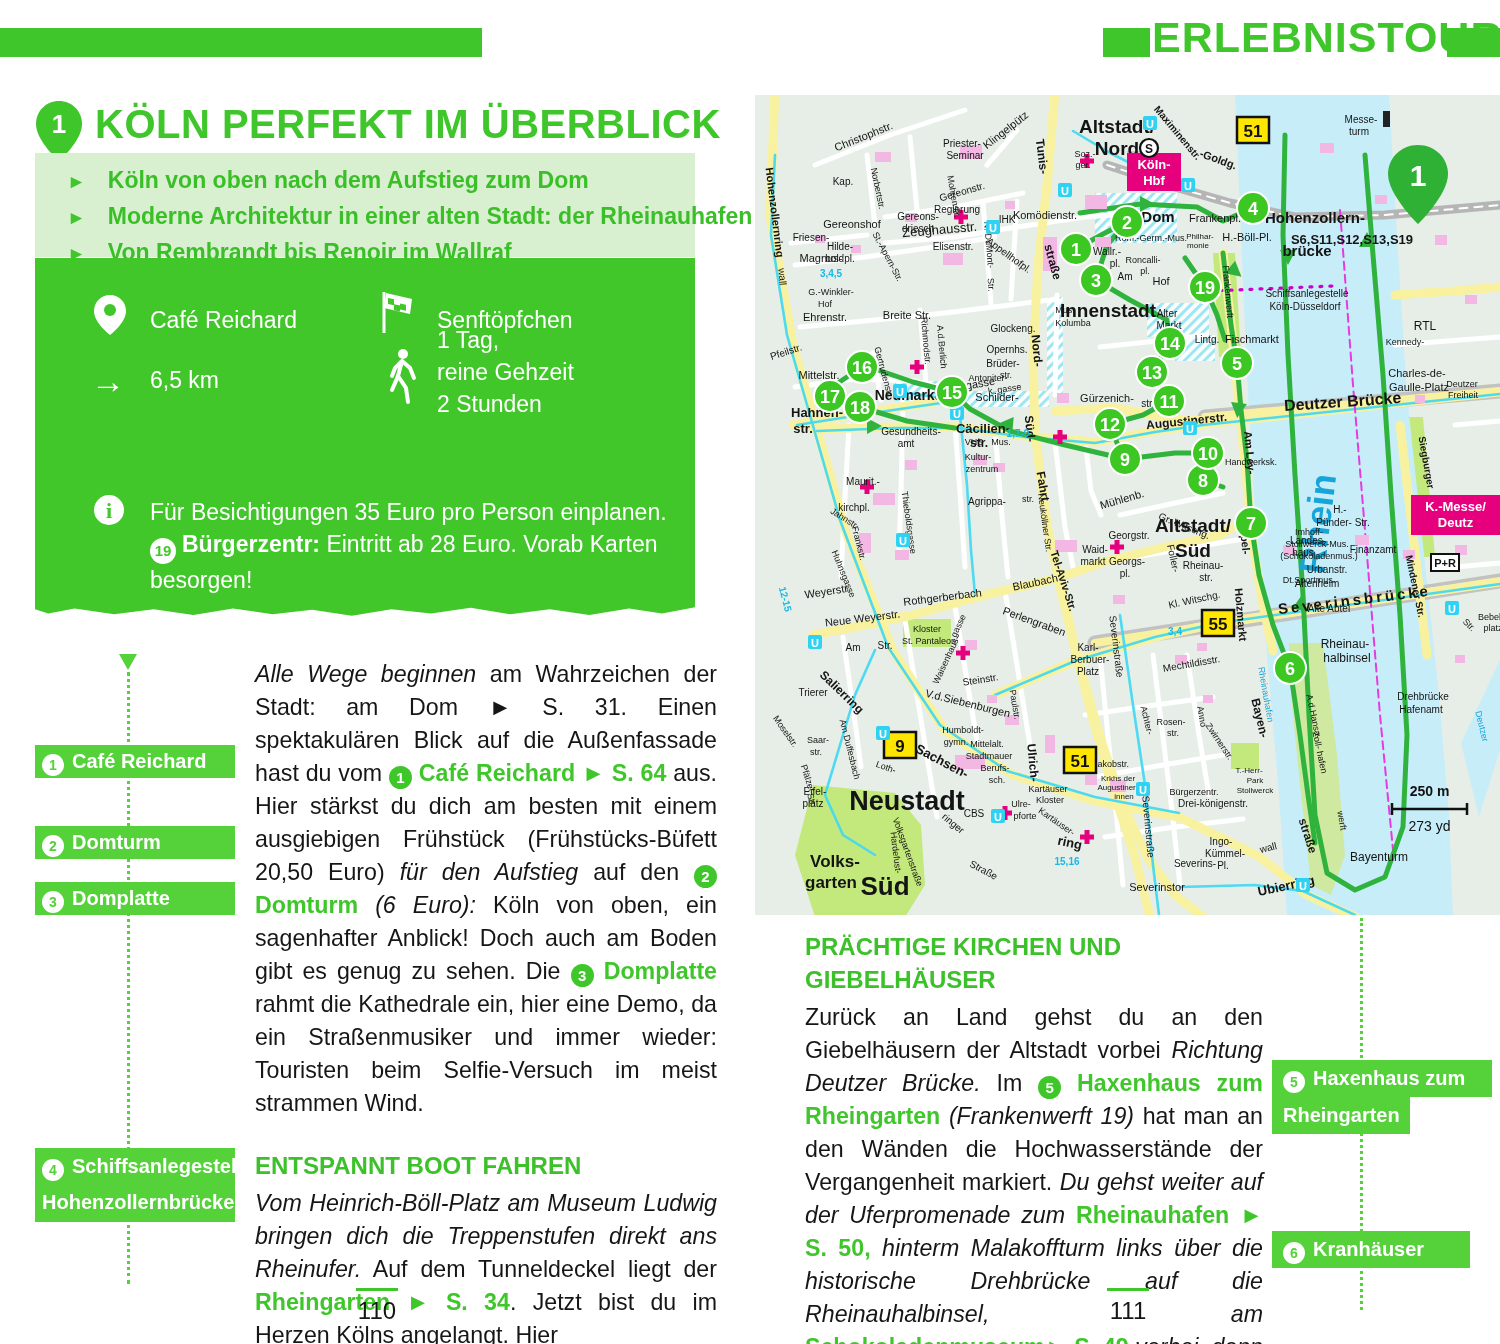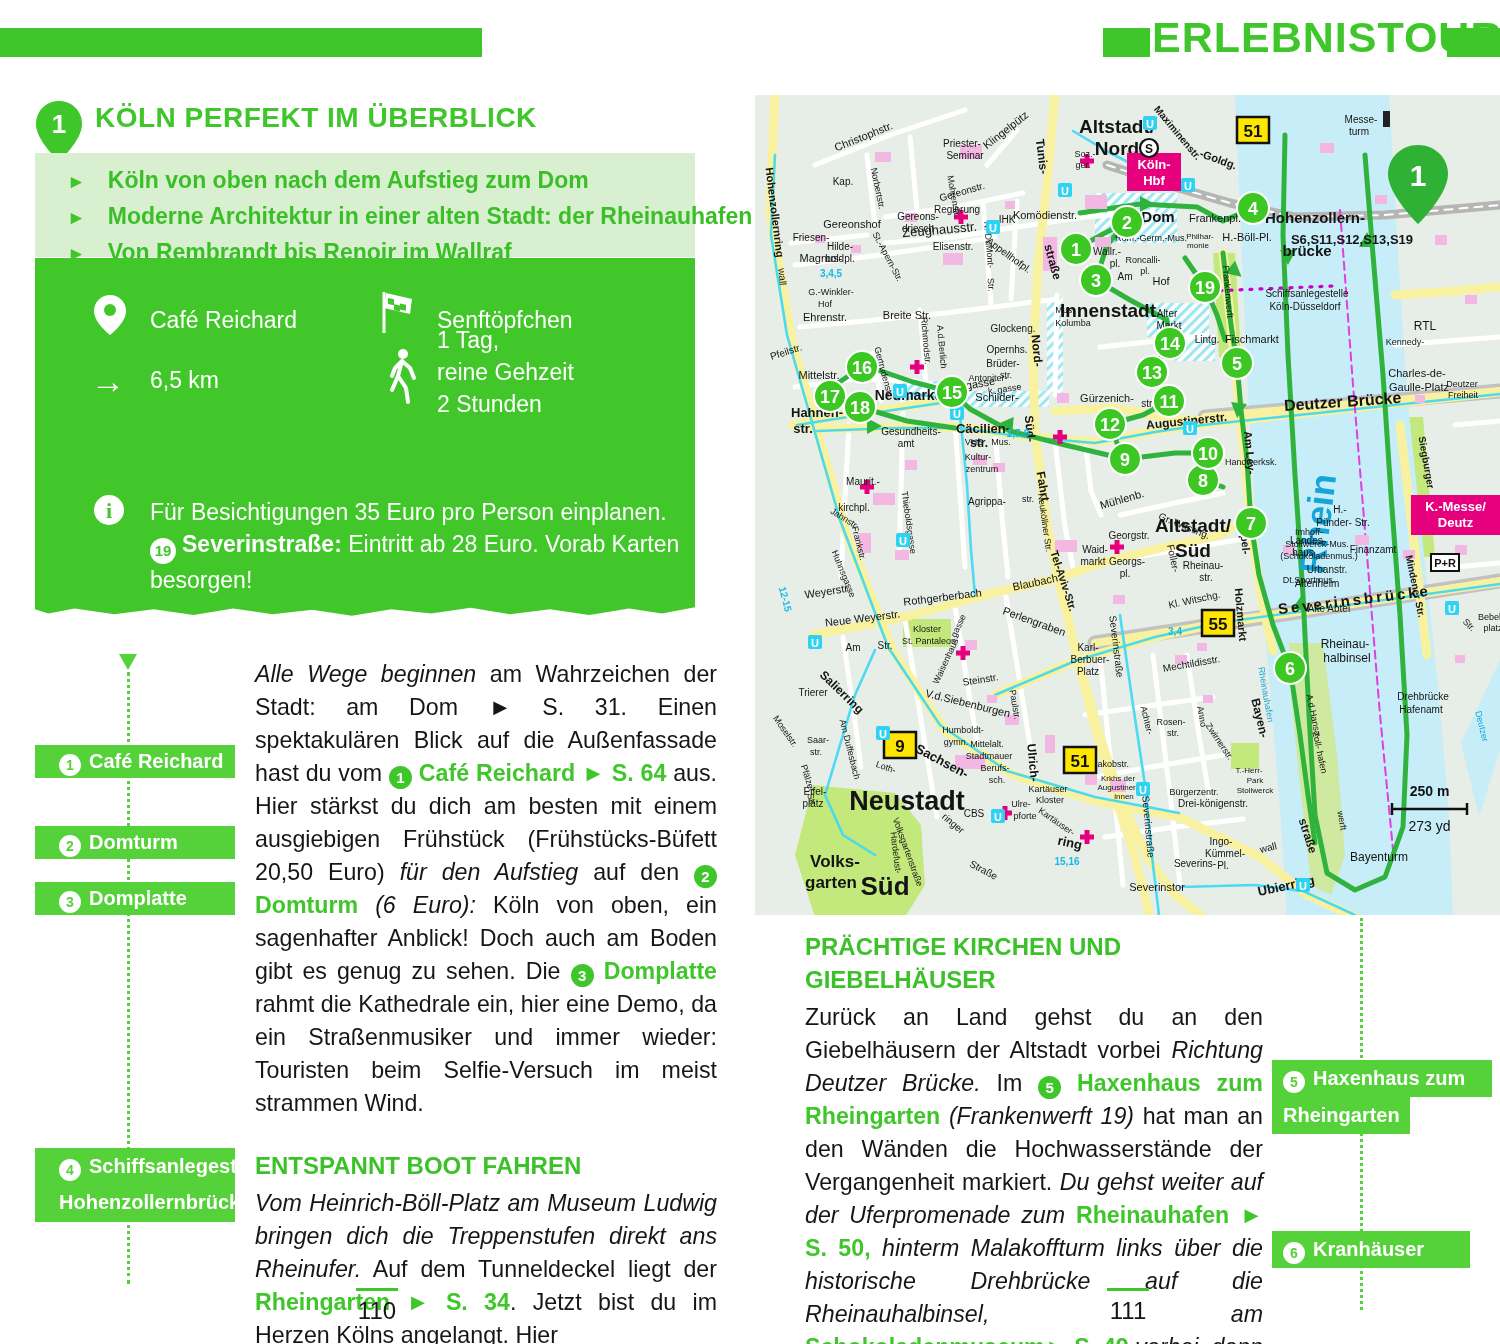--- a/index.html
+++ b/index.html
@@ -14,21 +14,21 @@
   
   .bar{background:var(--g)}
   #hdr-bar-left{left:0;top:28px;width:482px;height:29px}
   #hdr-block-l{left:1103px;top:28px;width:47px;height:29px}
   #hdr-block-r{left:1447px;top:28px;width:53px;height:29px}
   #hdr-title{left:1152px;top:13px;width:300px;text-align:center;color:var(--g);
              font-size:43px;font-weight:700;letter-spacing:1px}
 
   
   #tour-pin{left:35px;top:100px}
-  #page-title{left:95px;top:102px;font-size:28px;font-weight:700;color:var(--g);letter-spacing:.5px;white-space:nowrap}
+  #page-title{left:95px;top:102px;font-size:40px;font-weight:700;color:var(--g);letter-spacing:.5px;white-space:nowrap}
 
   
   #highlights{left:35px;top:153px;width:660px;height:104px;background:var(--glight);
               padding:10px 0 0 32px;box-sizing:border-box}
   .hl-item{font-size:23px;font-weight:700;color:#3bbf28;line-height:34px;white-space:nowrap}
   .hl-bullet{color:var(--g);font-size:19px;margin-right:22px}
 
   
   #infobox{left:35px;top:258px;width:660px;height:362px;background:var(--gbox);color:#fff;
            clip-path:polygon(0 0,100% 0,100% 96.5%,95% 98.2%,90% 96.8%,84% 98.6%,78% 97%,72% 98.4%,66% 96.6%,60% 98.2%,54% 97%,48% 98.8%,42% 97.2%,36% 98.4%,30% 96.8%,24% 98.6%,18% 97%,12% 98.4%,6% 96.8%,2% 98.2%,0 97%)}
@@ -41,21 +41,21 @@
                  vertical-align:-4px;margin-right:6px}
   .b{font-weight:700}
 
   
   .dotline{border-left:3px dotted var(--gbar)}
   #dot-left{left:127px;top:672px;height:612px}
   #dot-left-arrow{left:119px;top:654px;width:0;height:0;border-left:9px solid transparent;
                   border-right:9px solid transparent;border-top:16px solid var(--gbar)}
   #dot-right{left:1360px;top:918px;height:392px}
   .mbar{position:absolute;left:35px;width:200px;background:var(--gbar);color:#fff;font-weight:700;
-        font-size:20px;line-height:33px;padding-left:24px;box-sizing:border-box;white-space:nowrap}
+        font-size:20px;line-height:33px;padding-left:7px;box-sizing:border-box;white-space:nowrap}
   .mnum{display:inline-block;width:22px;height:22px;border-radius:50%;background:#fff;color:var(--gbar);
         font-size:14px;line-height:22px;text-align:center;vertical-align:-2px;margin-right:8px}
   #mb1{top:745px;height:33px} #mb2{top:826px;height:33px} #mb3{top:882px;height:33px}
   #mb4{top:1148px;height:74px;line-height:36px}
   .rbar{position:absolute;left:1272px;background:var(--gbar);color:#fff;font-weight:700;font-size:20px;
         line-height:36px;padding-left:11px;box-sizing:border-box;white-space:nowrap}
   #rb5a{top:1060px;width:220px;height:37px} #rb5b{top:1097px;width:138px;height:37px}
   #rb6{top:1231px;width:198px;height:37px}
 
   
@@ -130,21 +130,21 @@
   </span>
   <span class="ib-txt" style="left:402px;top:66px" id="ib-duration">1 Tag,<br>reine Gehzeit<br>2 Stunden</span>
   <span class="ib-icon" style="left:58px;top:236px">
     <svg width="32" height="32" viewBox="0 0 32 32">
         <circle cx="16" cy="16" r="15" fill="#fff"></circle>
         <text x="16" y="24" text-anchor="middle" font-size="22" font-weight="700" fill="#42c72b" font-family="Liberation Serif,serif">i</text>
       </svg>
   </span>
   <div class="ib-txt" id="ib-flow2">
     <span>Für Besichtigungen 35 Euro pro Person einplanen.</span><br>
-    <span class="badge-outline">19</span><span class="b">Severinstraße:</span><span> Eintritt ab 28 Euro. Vorab Karten besorgen!</span>
+    <span class="badge-outline">19</span><span class="b">Bürgerzentr:</span><span> Eintritt ab 28 Euro. Vorab Karten besorgen!</span>
   </div>
 </div>
 
 <div class="abs" id="dot-left-arrow"></div>
 <div class="abs dotline" id="dot-left"></div>
 <div class="mbar" id="mb1"><span class="mnum">1</span>Café Reichard</div>
 <div class="mbar" id="mb2"><span class="mnum">2</span>Domturm</div>
 <div class="mbar" id="mb3"><span class="mnum">3</span>Domplatte</div>
 <div class="mbar" id="mb4"><span class="mnum">4</span>Schiffsanlegestelle<br>Hohenzollernbrücke</div>
 

